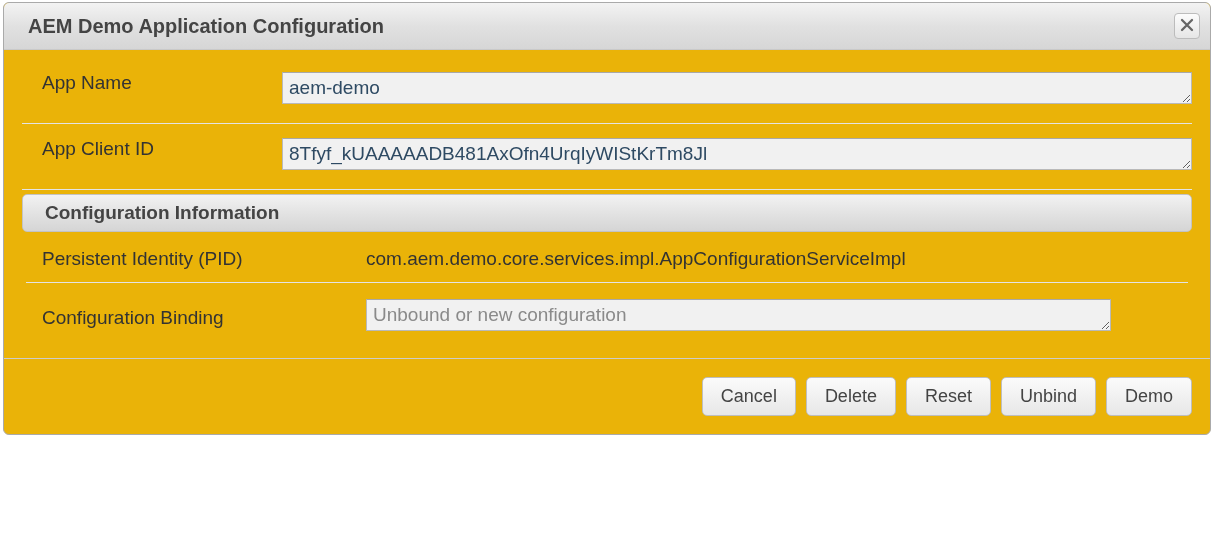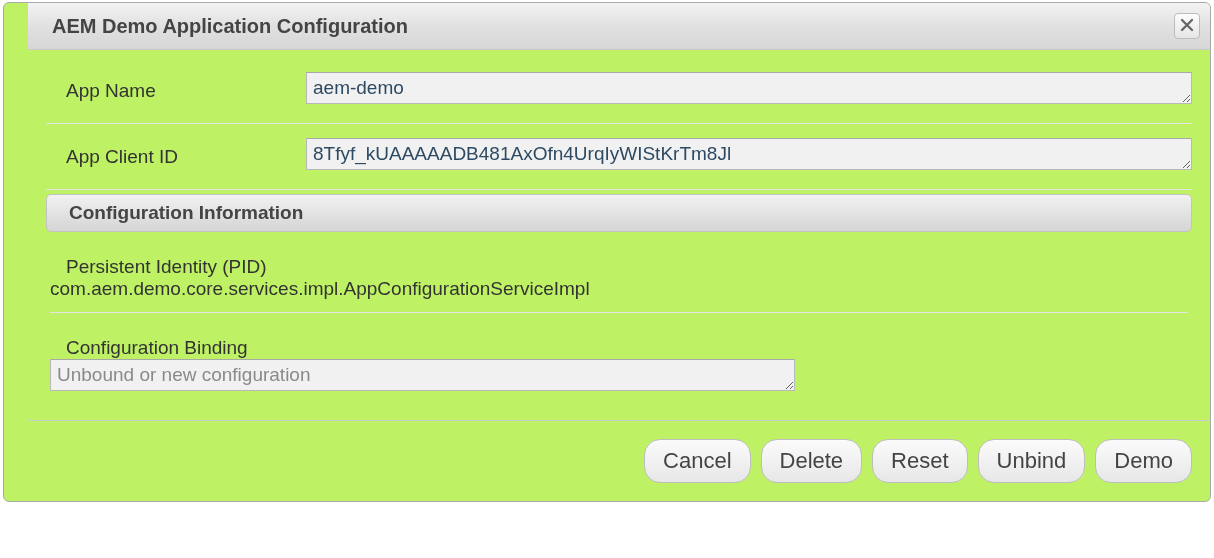--- a/index.html
+++ b/index.html
@@ -10,22 +10,21 @@
     font-size: 18px;
     color: #333;
     background: #fff;
   }
   .dialog {
     width: 1208px;
     margin: 2px auto 0 auto;
     border: 1px solid #aaa;
     border-radius: 6px;
     overflow: hidden;
-    background: #bef264;
-    padding-left: 24px;
+    background: #eab308;
   }
   .titlebar {
     display: flex;
     align-items: center;
     justify-content: space-between;
     padding: 10px 10px 10px 24px;
     background: linear-gradient(to bottom, #f3f3f3 0%, #e1e1e1 50%, #d6d6d6 100%);
     border-bottom: 1px solid #c9c9c9;
   }
   .titlebar .title {
@@ -44,21 +43,21 @@
     justify-content: center;
     cursor: pointer;
   }
   .close-btn svg { width: 14px; height: 14px; }
   .close-btn svg path { stroke: #666; stroke-width: 2.3; fill: none; stroke-linecap: round; }
 
   .form-area { padding: 8px 18px 0 18px; }
 
   .row {
     display: flex;
-    align-items: center;
+    align-items: flex-start;
     padding: 14px 0;
     border-bottom: 1px solid #e4e4e4;
   }
   .row:last-of-type { border-bottom: none; }
   .row .lbl {
     width: 260px;
     padding-left: 20px;
     font-size: 19px;
     color: #333;
   }
@@ -91,24 +90,24 @@
     color: #444;
     padding: 7px 22px;
     background: linear-gradient(to bottom, #f2f2f2 0%, #e0e0e0 60%, #d5d5d5 100%);
     border: 1px solid #c3c3c3;
     border-radius: 5px;
     margin-top: 4px;
   }
 
   .info-row {
     display: flex;
+    align-items: center;
     padding: 12px 0 12px 0;
     border-bottom: 1px solid #e4e4e4;
-    margin: 12px 4px;
-    flex-direction: column;
+    margin: 4px 4px;
   }
   .info-row:last-of-type { border-bottom: none; }
   .info-row .lbl2 {
     width: 340px;
     padding-left: 16px;
     font-size: 19px;
   }
   .info-row .val2 {
     flex: 1;
     font-size: 19px;
@@ -117,25 +116,25 @@
   .button-bar {
     border-top: 1px solid #ccc;
     padding: 18px 18px 18px 0;
     display: flex;
     justify-content: flex-end;
     gap: 10px;
     margin-top: 10px;
   }
   .btn {
     font-family: Verdana, Geneva, sans-serif;
-    font-size: 22px;
+    font-size: 18px;
     color: #444;
     padding: 8px 18px;
     border: 1px solid #bebebe;
-    border-radius: 16px;
+    border-radius: 5px;
     background: linear-gradient(to bottom, #fbfbfb, #e7e7e7);
     cursor: pointer;
   }
 </style>
 </head>
 <body>
 
 <div class="dialog">
 
   <div class="titlebar">

